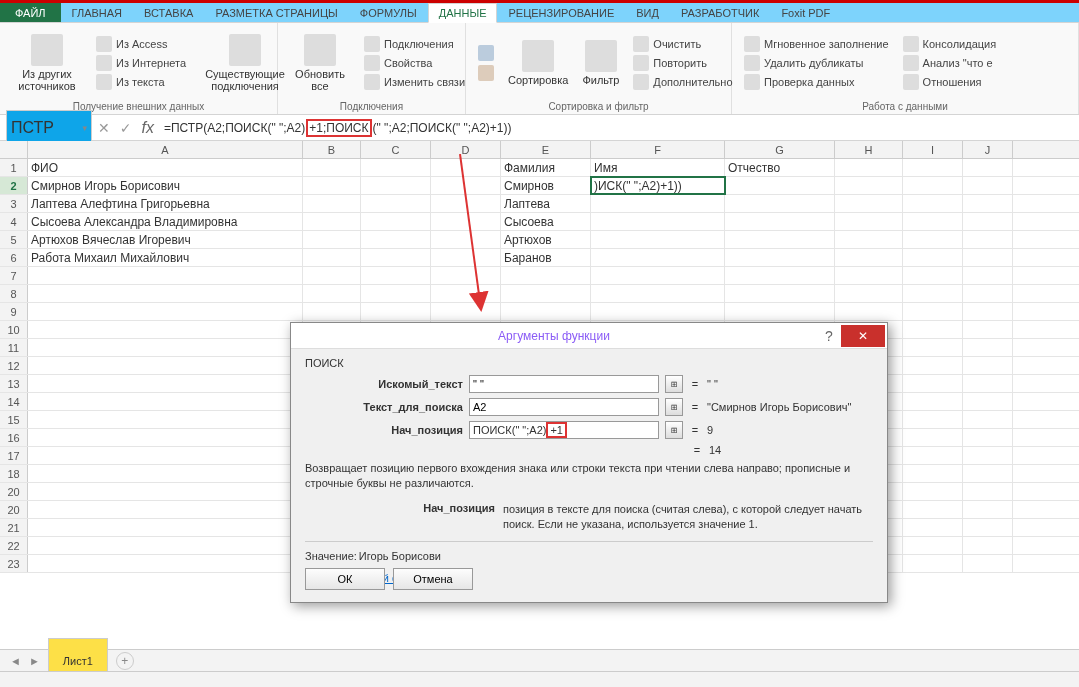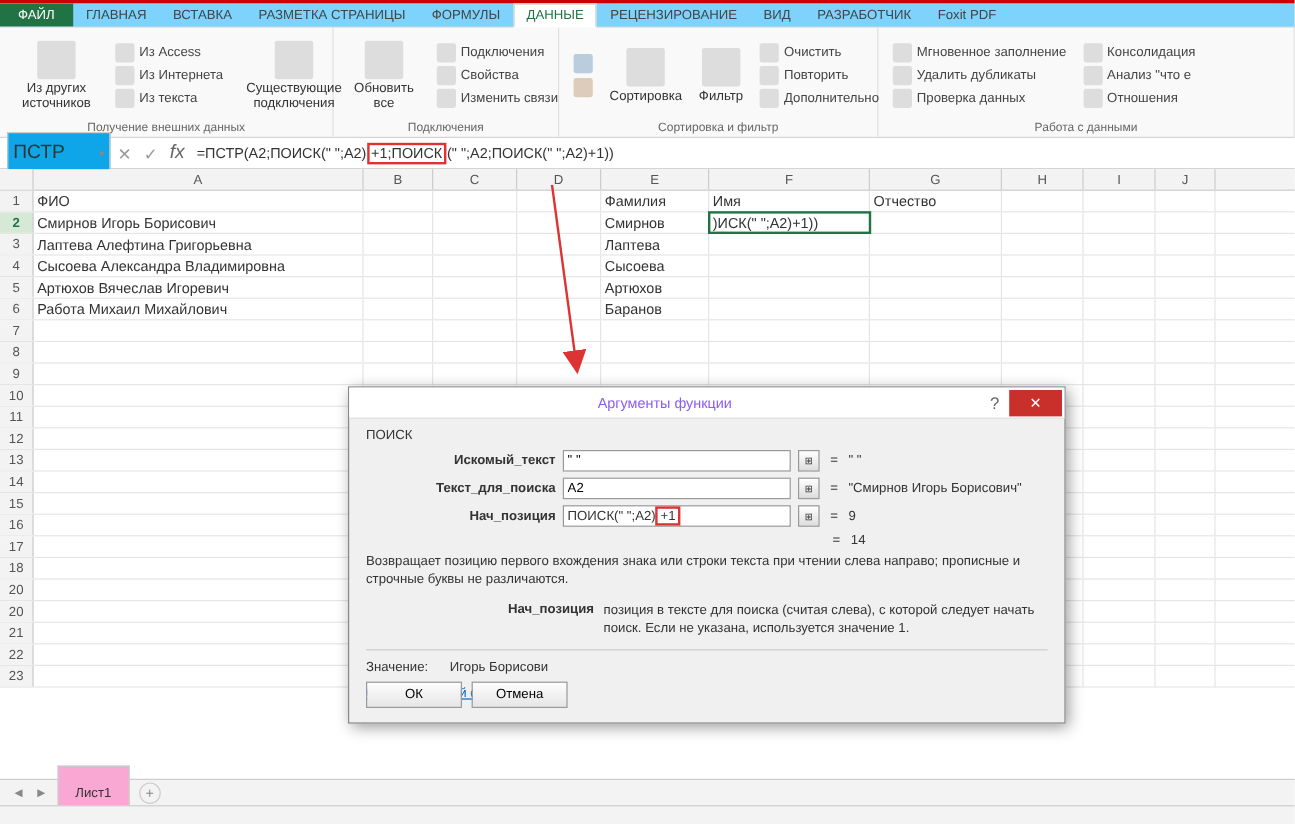--- a/index.html
+++ b/index.html
@@ -49,21 +49,21 @@
 .argeq{width:12px;text-align:center}
 .argval{font-size:11px;color:#333}
 .dlghr{border-top:1px solid #ccc;margin:8px 0}
 .dlgtxt{font-size:11px;color:#333;line-height:1.4}
 .dlgbtns{display:flex;justify-content:flex-start;gap:8px;padding:8px 14px 12px}
 .dlgbtn{width:80px;height:22px;border:1px solid #999;background:linear-gradient(#fdfdfd,#e6e6e6);font-size:11px}
 .link{color:#0066cc;text-decoration:underline;cursor:pointer;font-size:11px}
 .arrow{position:absolute;left:458px;top:154px;pointer-events:none}
 .sheettabs{position:absolute;bottom:16px;left:0;right:0;height:22px;display:flex;align-items:center;background:#f3f3f3;border-top:1px solid #ccc;padding-left:10px;gap:8px}
 .navbtn{color:#888;font-size:11px}
-.sheet{background:#f9a8d4;border:1px solid #ccc;border-bottom:none;padding:16px 14px;font-size:11px}
+.sheet{background:#fde047;border:1px solid #ccc;border-bottom:none;padding:16px 14px;font-size:11px}
 .plus{width:18px;height:18px;border:1px solid #ccc;border-radius:50%;text-align:center;line-height:16px;color:#888}
 .hl2{border:2px solid #d33;display:inline-block;padding:0 2px}
 .status{position:absolute;bottom:0;left:0;right:0;height:16px;background:#f3f3f3;border-top:1px solid #ccc}
 </style>
 </head>
 <body>
 
 <div class="topbar"></div>
 
 <div class="tabs">
@@ -573,21 +573,21 @@
         <div style="width:380px"></div>
         <div class="argeq">=</div>
         <div class="argval">14</div>
       </div>
     <div class="dlgtxt">Возвращает позицию первого вхождения знака или строки текста при чтении слева направо; прописные и строчные буквы не различаются.</div>
     <div style="display:flex;margin-top:10px;gap:8px">
       <div style="width:190px;text-align:right;font-weight:bold">Нач_позиция</div>
       <div class="dlgtxt" style="flex:1">позиция в тексте для поиска (считая слева), с которой следует начать поиск. Если не указана, используется значение 1.</div>
     </div>
     <div class="dlghr"></div>
-    <div style="display:flex;gap:18px">
+    <div style="display:flex;gap:2px">
         <span>Значение:</span>
         <span>Игорь Борисови</span>
       </div>
     <div style="margin-top:10px"><span class="link">Справка по этой функции</span></div>
   </div>
   <div class="dlgbtns" style="margin-top:-34px">
     <button class="dlgbtn">ОК</button>
     <button class="dlgbtn">Отмена</button>
   </div>
 </div>

